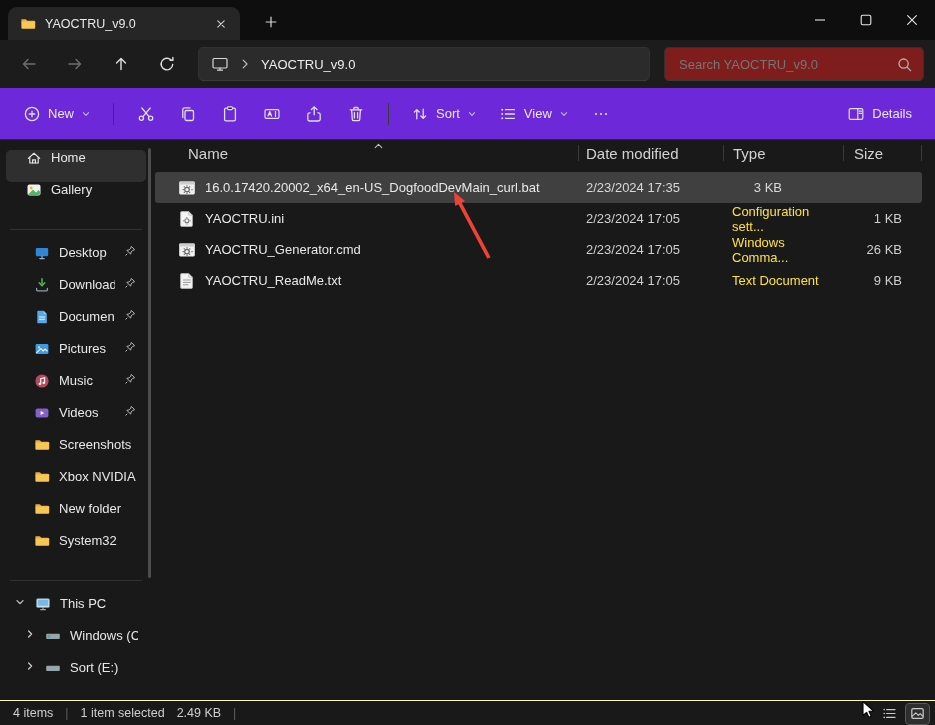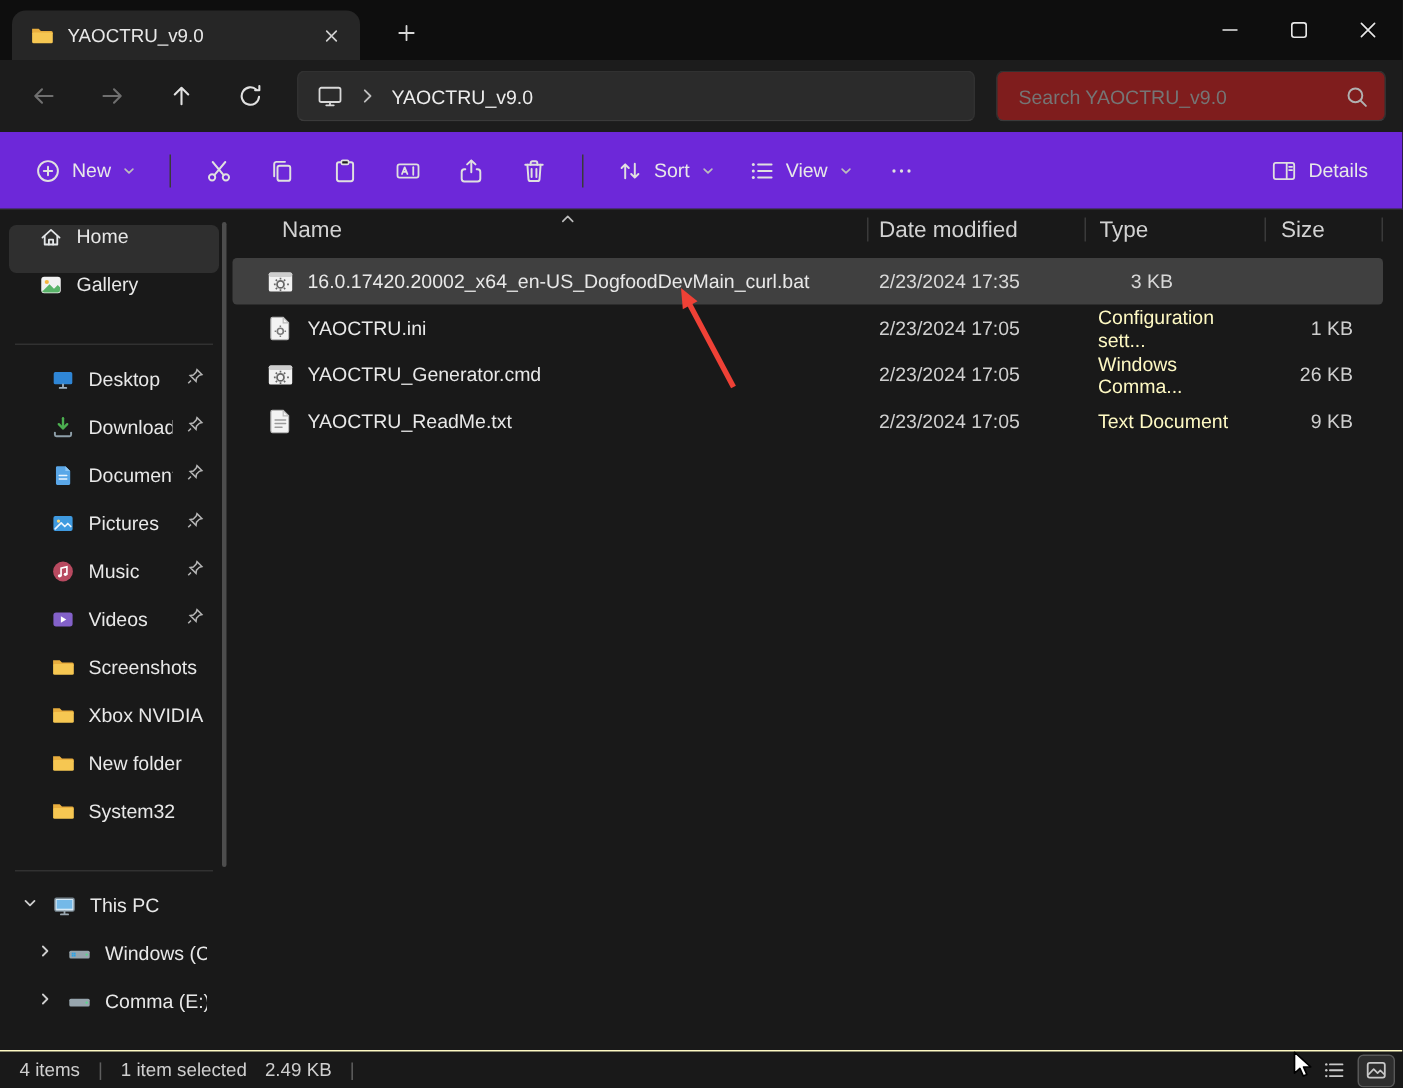--- a/index.html
+++ b/index.html
@@ -51,21 +51,21 @@
   .col-name{width:423px;padding-left:33px}
   .col-date{width:144px;padding-left:7px}
   .col-type{width:119px;padding-left:9px}
   .col-size{width:77px;padding-left:10px}
   .sort-caret{position:absolute;left:219px;top:-2px}
   .rows{margin-left:3px;width:767px}
   .row{height:31px;display:flex;align-items:center;border-radius:3px}
   .row.sel{background:#404040}
   .cell-name{width:423px;display:flex;align-items:center;gap:9px;padding-left:23px;overflow:hidden;white-space:nowrap}
   .cell-date{width:145px;padding-left:8px;color:#cfcfcf}
-  .cell-type{width:120px;padding-left:9px;color:#fef9c3}
+  .cell-type{width:120px;padding-left:9px;color:#fde047}
   .cell-size{width:79px;text-align:right;padding-right:20px;color:#cfcfcf}
   .row.sel .cell-date,.row.sel .cell-type,.row.sel .cell-size{color:#d8d8d8}
   .fic{flex-shrink:0}
   .arrow-svg{position:absolute;left:0;top:0;pointer-events:none}
 
   
   .statusbar{height:25px;display:flex;align-items:center;gap:12px;padding:0 13px;font-size:12.5px;color:#cfcfcf;border-top:1px solid #fef9c3;position:relative;background:#191919}
   .sb-sep{color:#5e5e5e}
   .sb-views{position:absolute;right:6px;top:0;height:25px;display:flex;align-items:center;gap:5px}
   .sb-view{width:23px;height:20px;display:flex;align-items:center;justify-content:center;border-radius:3px;background:none;border:none}
@@ -496,21 +496,21 @@
             <svg width="12" height="12" viewBox="0 0 12 12">
               <path d="M4.6 3l3 3-3 3" stroke="#cfcfcf" stroke-width="1.2" fill="none" stroke-linecap="round" stroke-linejoin="round"></path>
             </svg>
           </span>
         <span>
             <svg width="16" height="16" viewBox="0 0 16 16">
               <rect x="1.2" y="5.8" width="13.6" height="5.2" rx="1" fill="#97a5ad"></rect>
               <circle cx="12.8" cy="8.4" r="0.8" fill="#58d68d"></circle>
             </svg>
           </span>
-        <span class="lbl">Comma (E:)</span>
+        <span class="lbl">Sort (E:)</span>
       </div>
       <div class="side-scroll"></div>
     </aside>
 
     <section class="content">
       <div class="cols">
         <span class="sort-caret">
             <svg width="9" height="6" viewBox="0 0 9 6">
               <path d="M1.2 4.6 4.5 1.3 7.8 4.6" stroke="#bdbdbd" stroke-width="1.1" fill="none" stroke-linecap="round" stroke-linejoin="round"></path>
             </svg>

